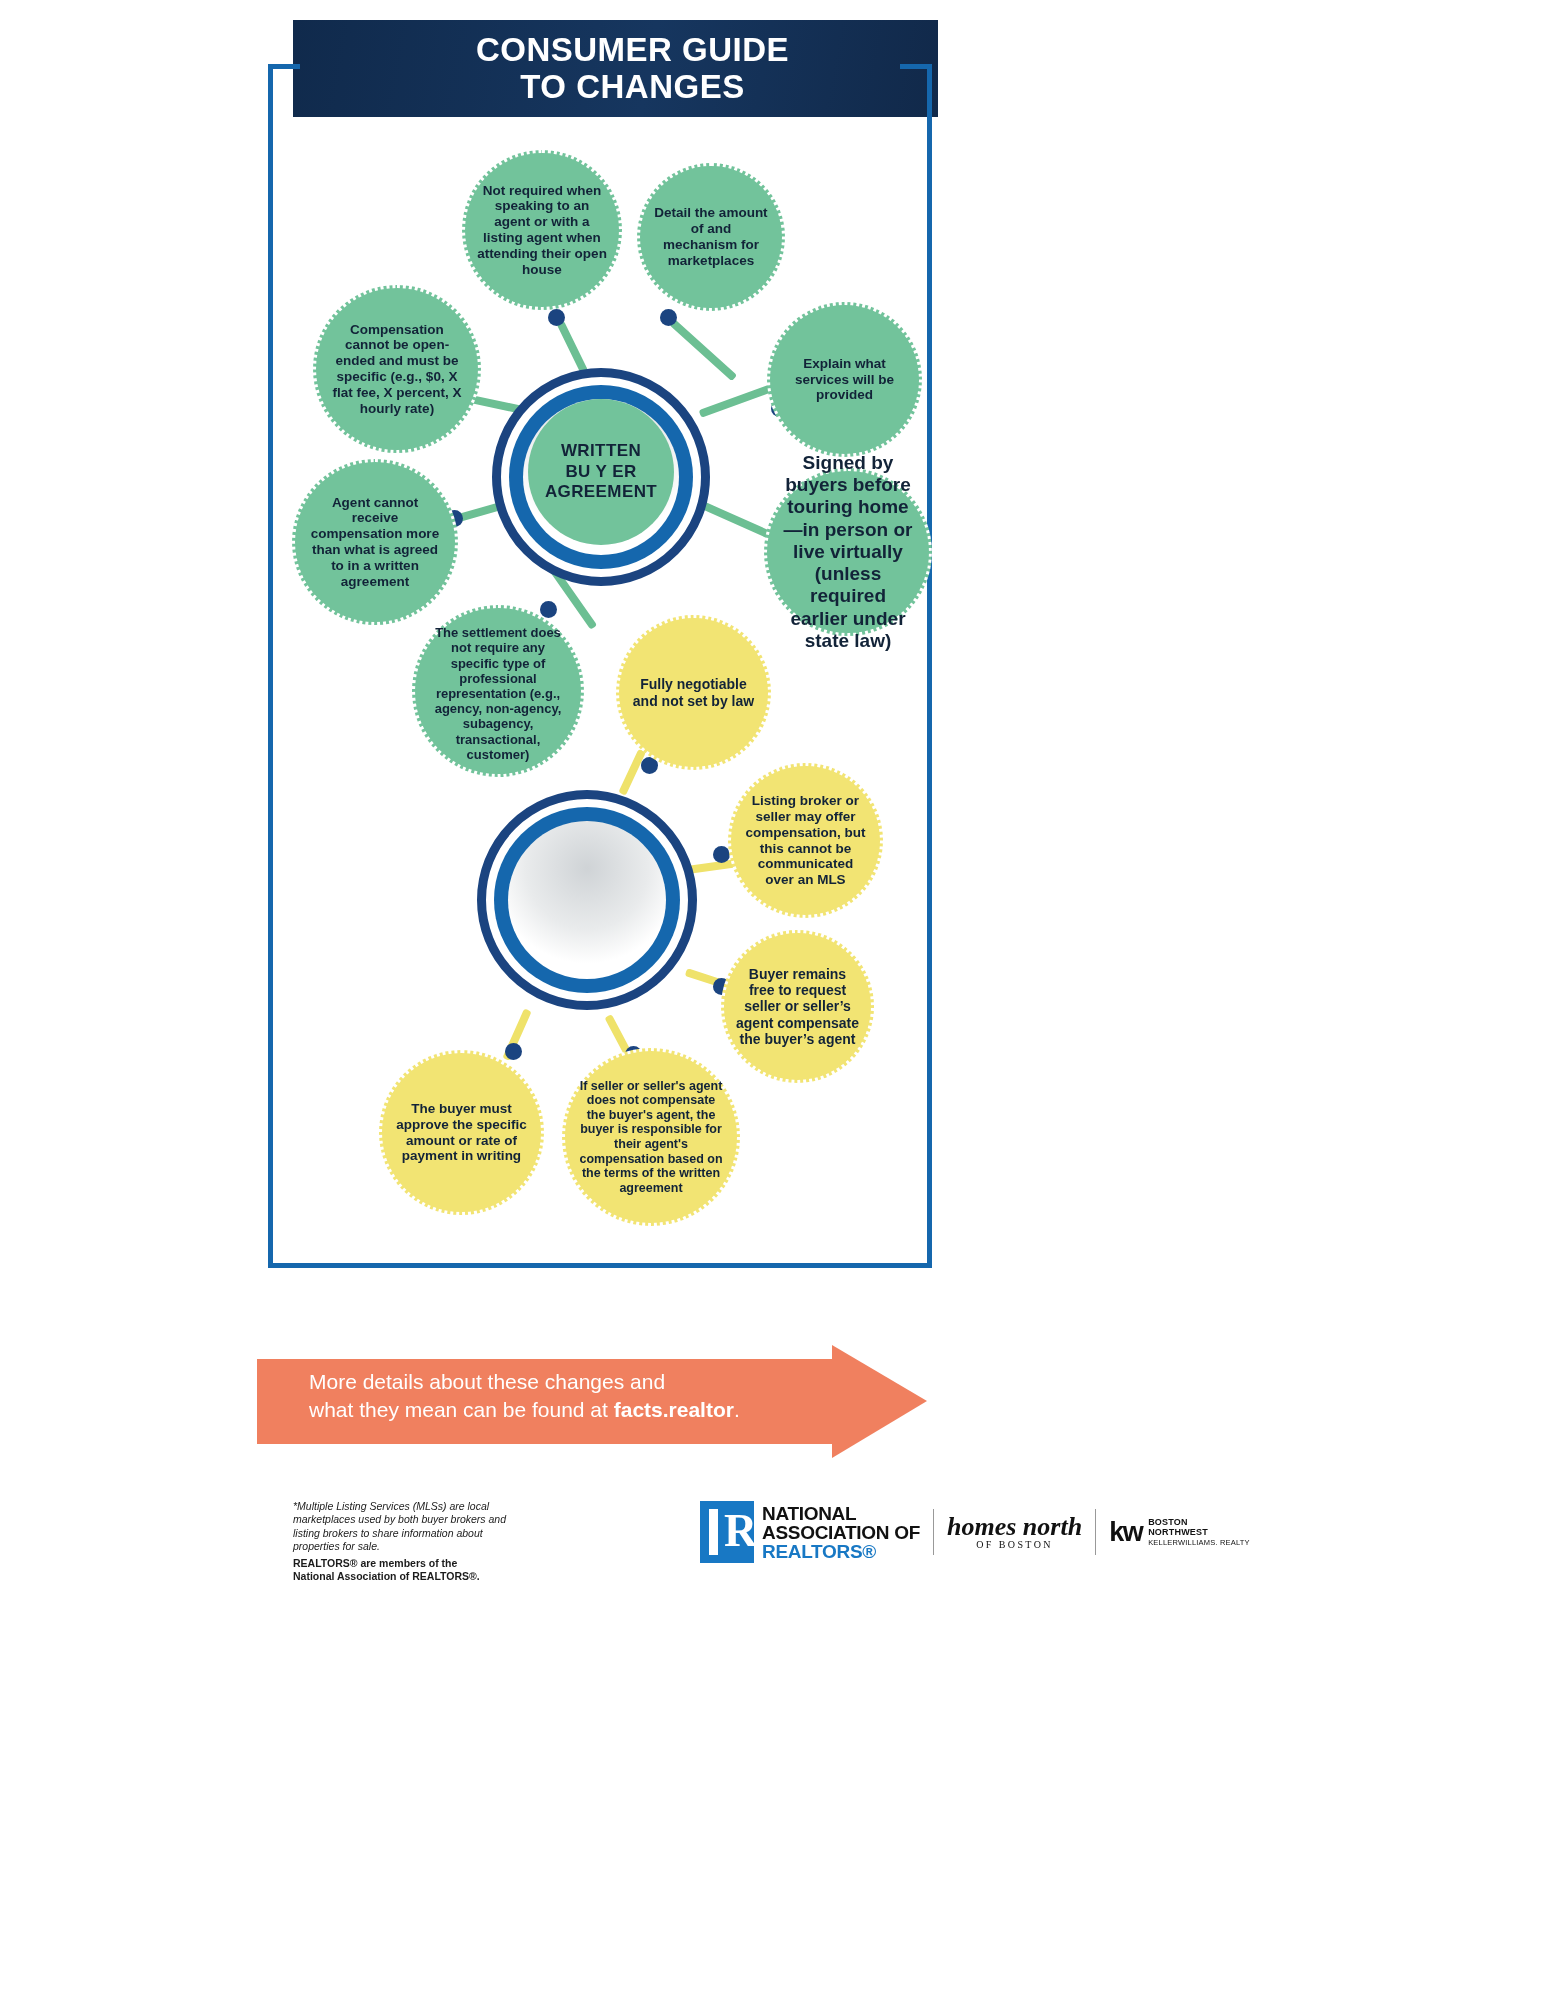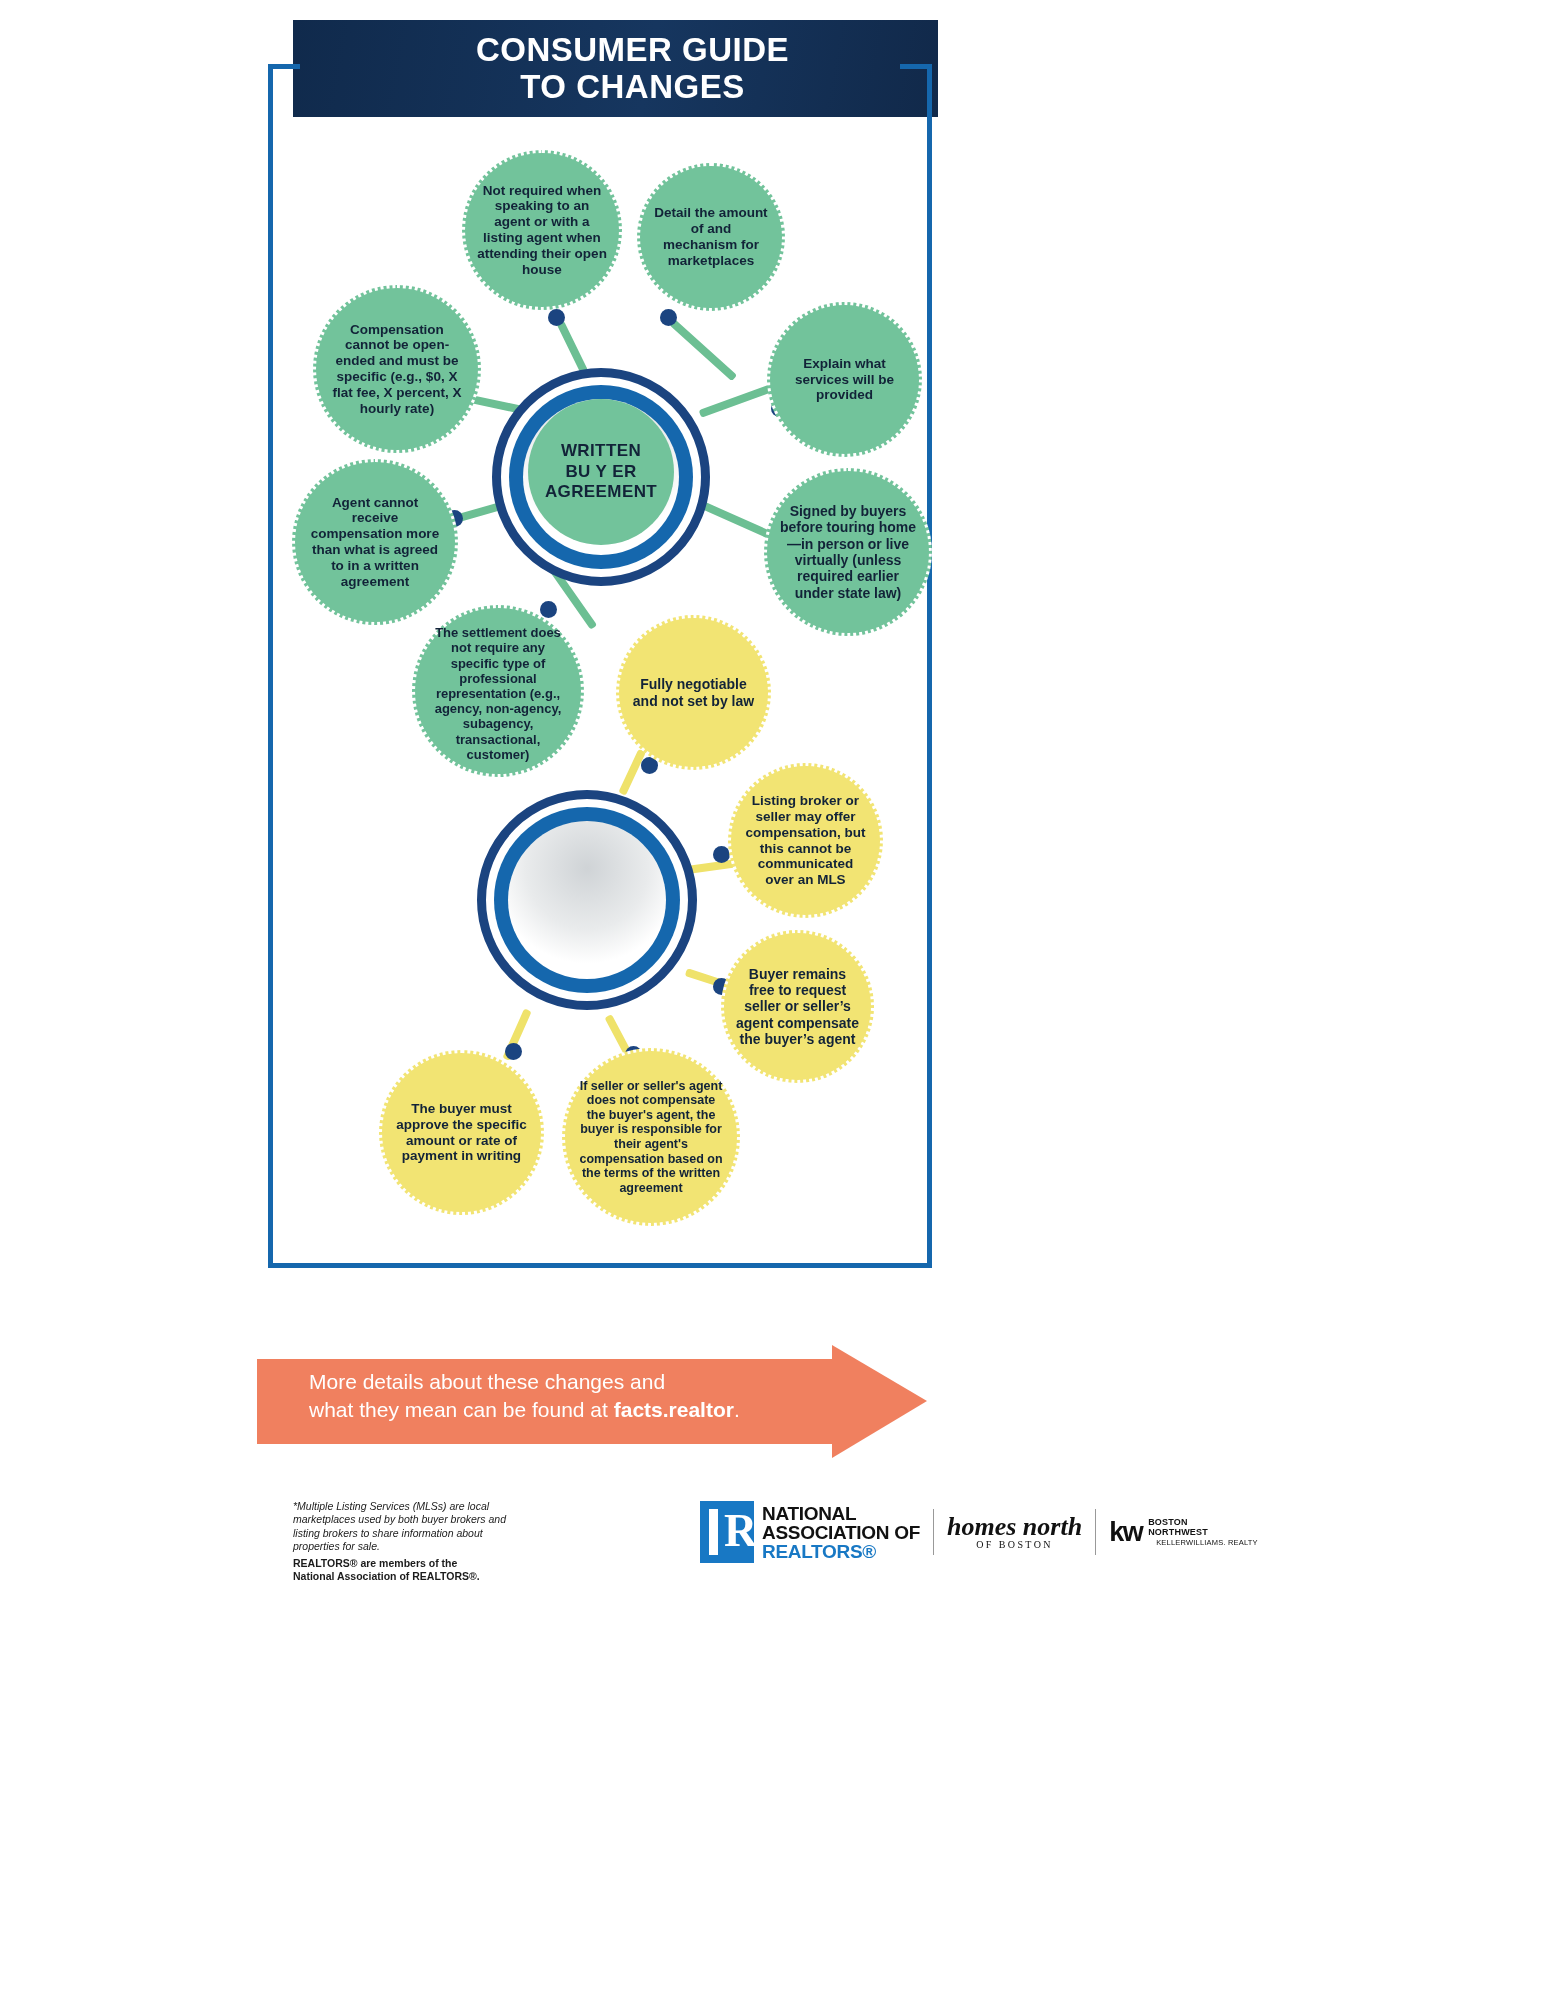--- a/index.html
+++ b/index.html
@@ -123,21 +123,21 @@
     font-size:26px; color:#111; font-weight:bold;
   }
   .homes .sub{ font-size:10px; letter-spacing:2.4px; color:#111;
                font-family:"Liberation Serif", serif; }
 
   .kw{ display:flex; align-items:center; }
   .kw-mark{ font-size:27px; font-weight:bold; color:#111; letter-spacing:-1.5px; }
   .kw-txt{ margin-left:6px; line-height:1.12; }
   .kw-txt .t1{ font-size:9px; font-weight:bold; color:#111; letter-spacing:.2px;}
   .kw-txt .t2{ font-size:9px; font-weight:bold; color:#111; letter-spacing:.2px;}
-  .kw-txt .t3{ font-size:7.5px; color:#111; letter-spacing:.2px; margin-top:2px;margin-left:8px;}
+  .kw-txt .t3{ font-size:7.5px; color:#111; letter-spacing:.2px; margin-top:2px;}
 </style>
 </head>
 <body>
 
 <div id="page">
 
   <div class="header-bar">
     <h1>
       <span>CONSUMER GUIDE</span><br>
       <span>TO CHANGES</span>
@@ -184,21 +184,21 @@
   </div>
 
   <div class="bubble green" style="left:637px;top:163px;width:148px;height:148px;font-size:13.5px;">
     <span>Detail the amount of and mechanism for marketplaces</span>
   </div>
 
   <div class="bubble green" style="left:767px;top:302px;width:155px;height:155px;font-size:13.5px;">
     <span>Explain what services will be provided</span>
   </div>
 
-  <div class="bubble green" style="left:764px;top:468px;width:168px;height:168px;font-size:14px;">
+  <div class="bubble green" style="left:764px;top:468px;width:168px;height:168px;font-size:19px;">
     <span>Signed by buyers before touring home—in person or live virtually (unless required earlier under state law)</span>
   </div>
 
   <div class="bubble green" style="left:313px;top:285px;width:168px;height:168px;font-size:13.5px;">
     <span>Compensation cannot be open-ended and must be specific (e.g., $0, X flat fee, X percent, X hourly rate)</span>
   </div>
 
   <div class="bubble green" style="left:292px;top:459px;width:166px;height:166px;font-size:13.5px;">
     <span>Agent cannot receive compensation more than what is agreed to in a written agreement</span>
   </div>

